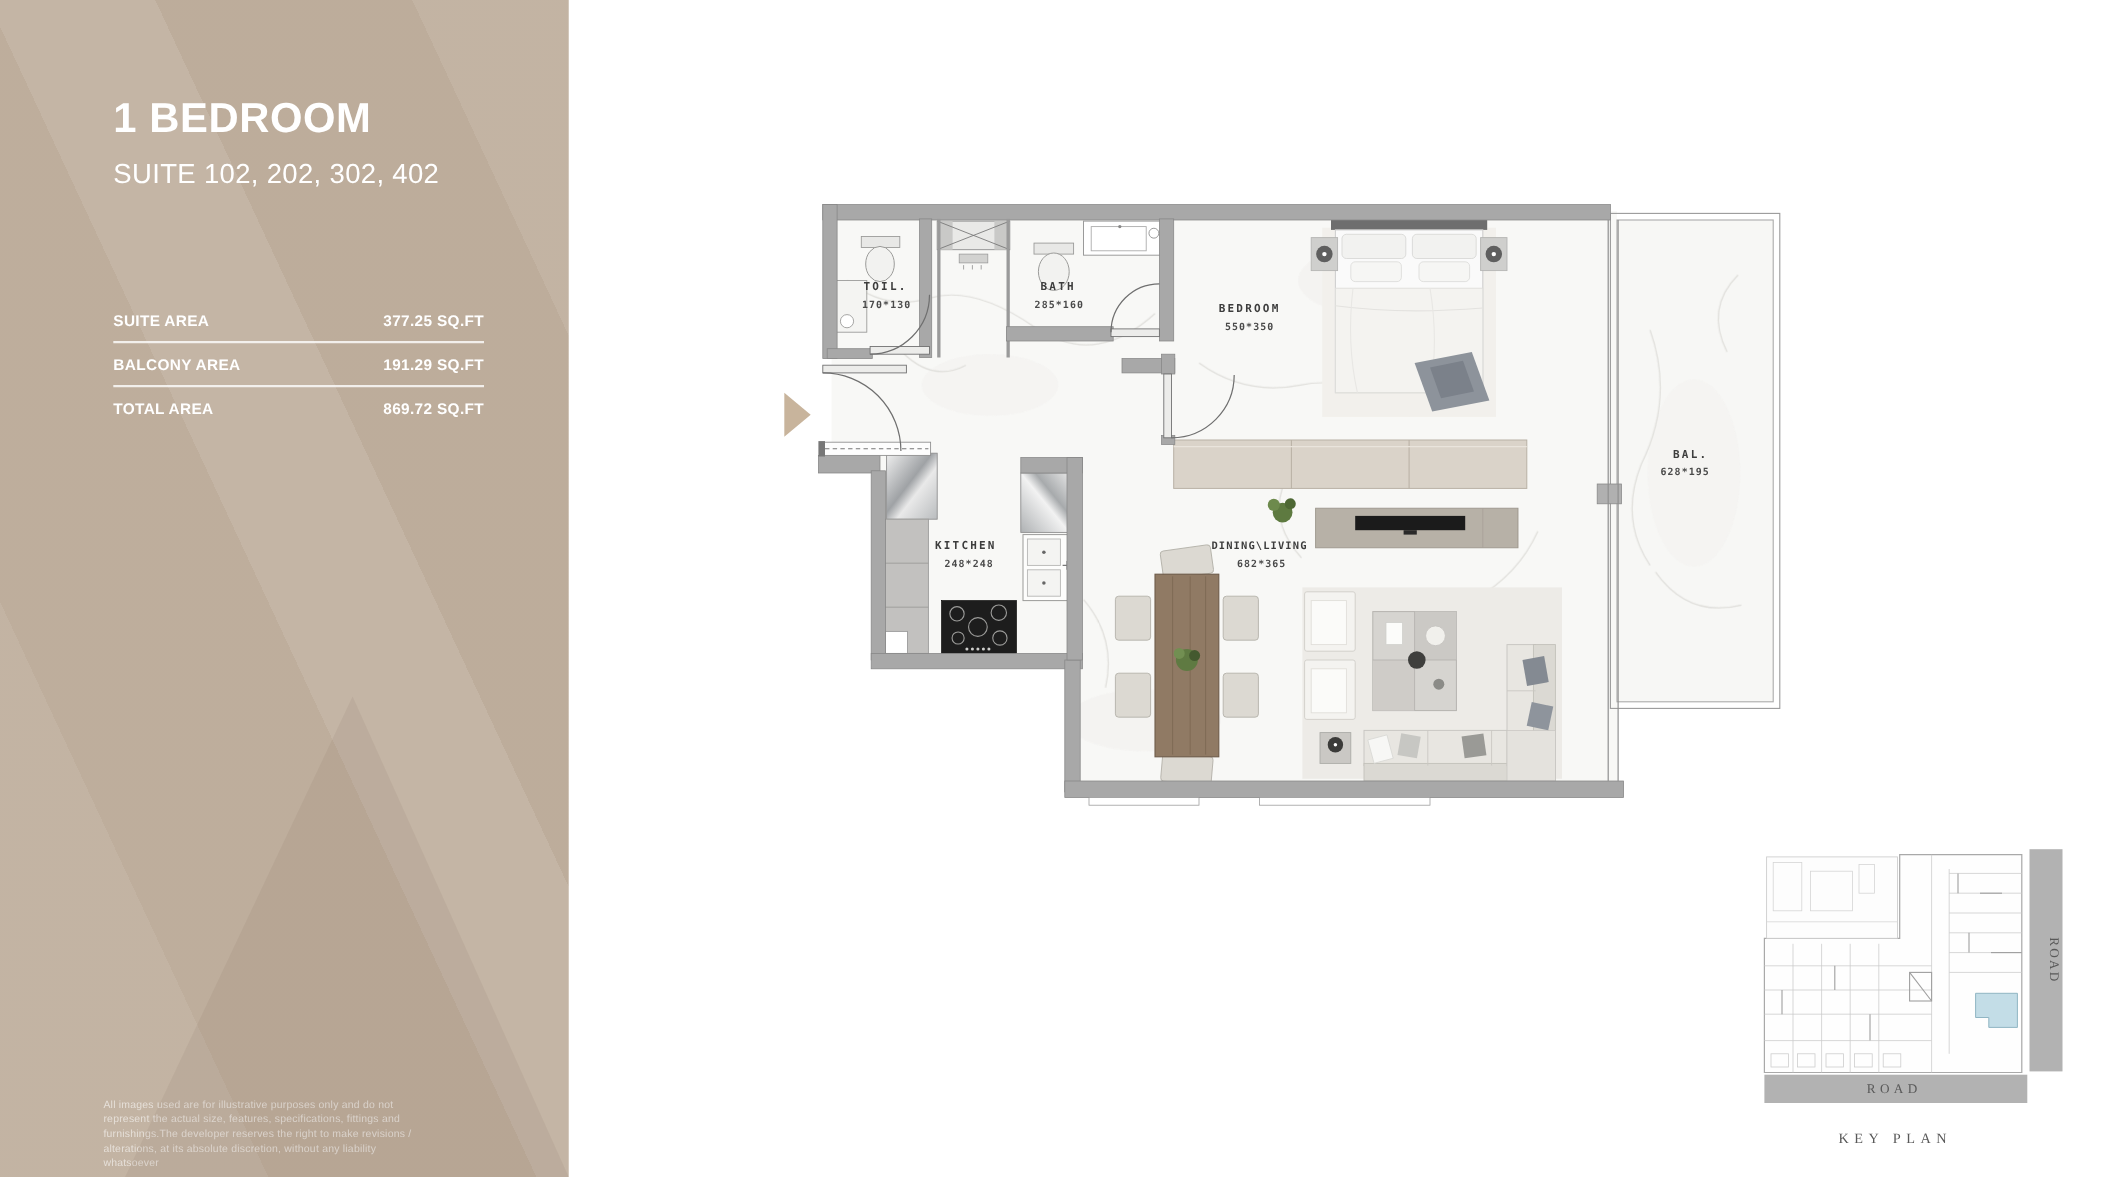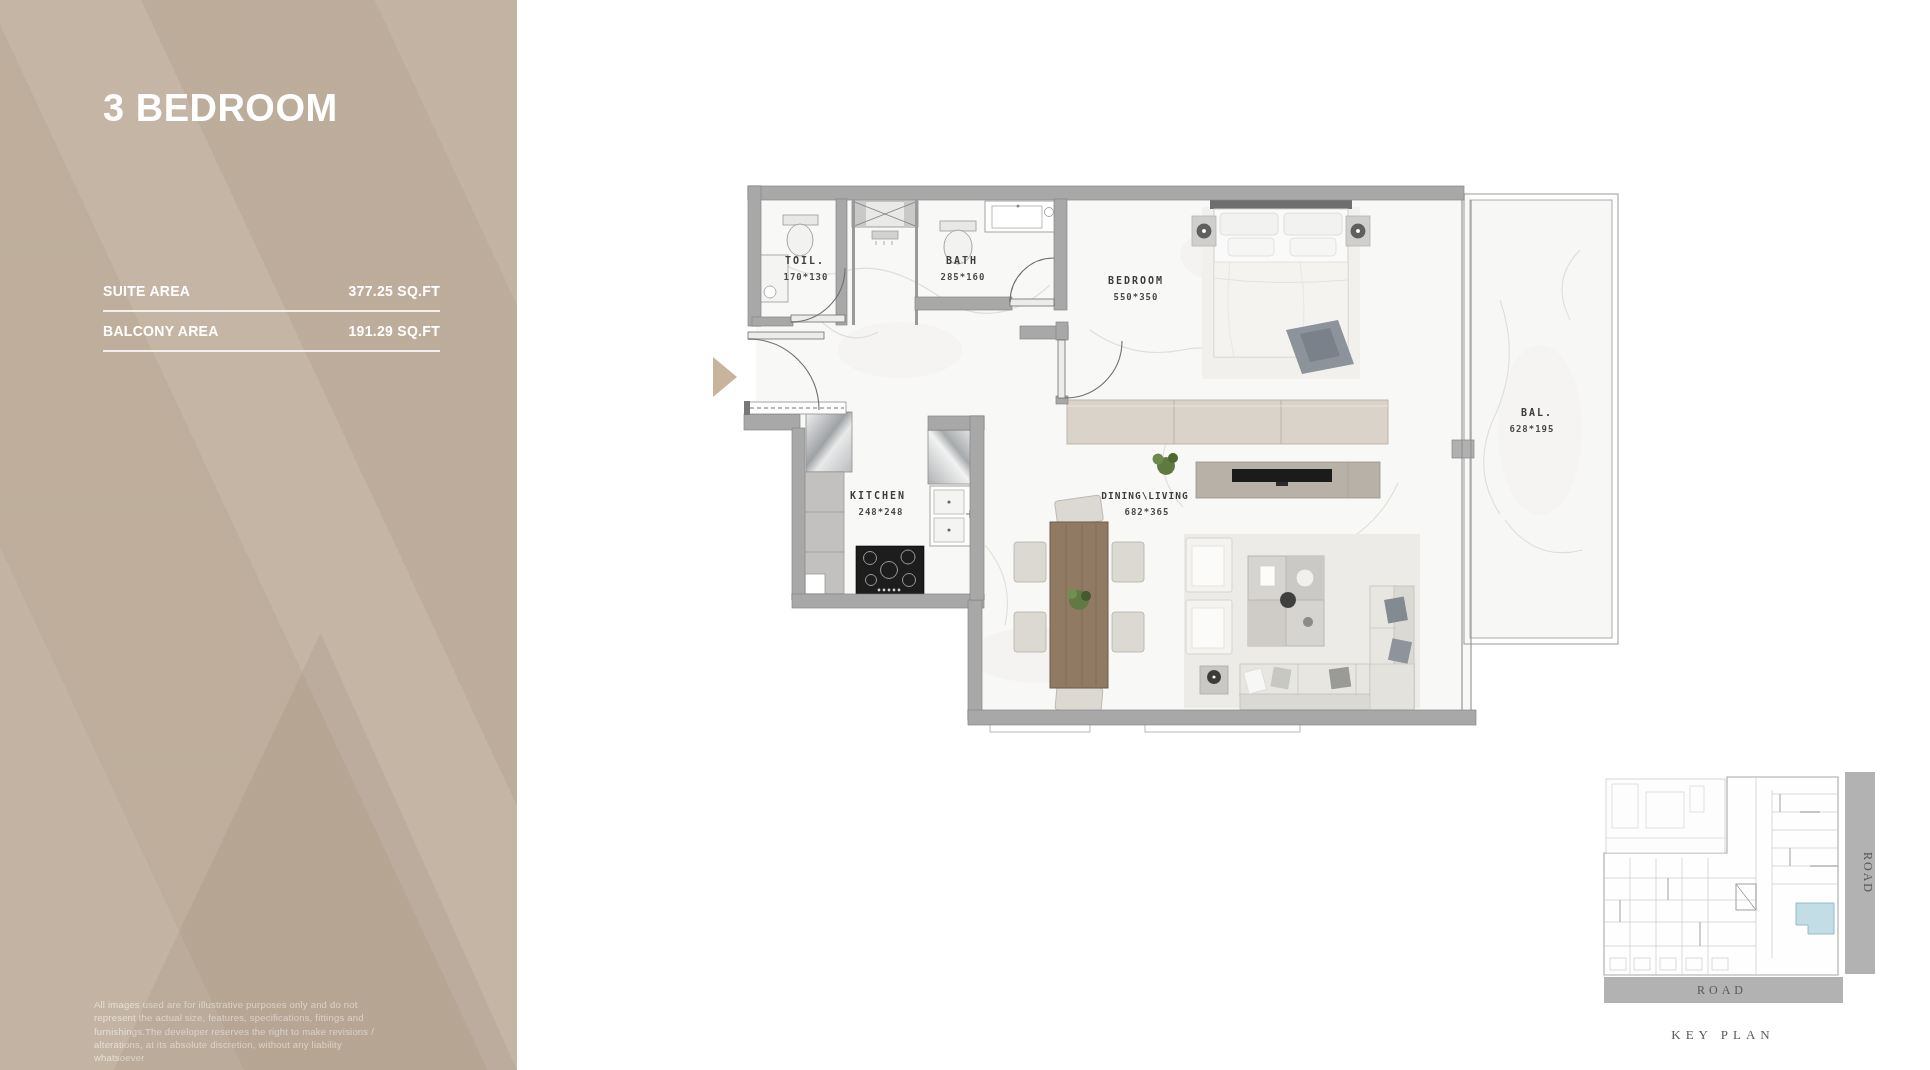--- a/index.html
+++ b/index.html
@@ -59,30 +59,35 @@
   }
   text.dl{font-size:9.5px;letter-spacing:1px;}
   text.kp{
     font-family:"Liberation Serif",serif;fill:#595959;
   }
 </style>
 </head>
 <body>
 
 <aside class="sidebar">
-  <h1 class="title">3 BEDROOM</h1>
+  <h1 class="title">1 BEDROOM</h1>
+  <h2 class="subtitle">SUITE 102, 202, 302, 402</h2>
 
   <div class="area-table">
     <div class="area-row rule">
       <span>SUITE AREA</span>
       <span>377.25 SQ.FT</span>
     </div>
     <div class="area-row rule">
       <span>BALCONY AREA</span>
       <span>191.29 SQ.FT</span>
+    </div>
+    <div class="area-row">
+      <span>TOTAL AREA</span>
+      <span>869.72 SQ.FT</span>
     </div>
   </div>
 
   <p class="disclaimer">All images used are for illustrative purposes only and do not represent the actual size, features, specifications, fittings and furnishings.The developer reserves the right to make revisions / alterations, at its absolute discretion, without any liability whatsoever</p>
 </aside>
 
 <svg class="plan-svg" width="1930" height="1070" viewBox="0 0 1930 1070">
   <defs>
     <linearGradient id="metal" x1="0" y1="0" x2="1" y2="1">
       <stop offset="0" stop-color="#f0f0f0"></stop>

